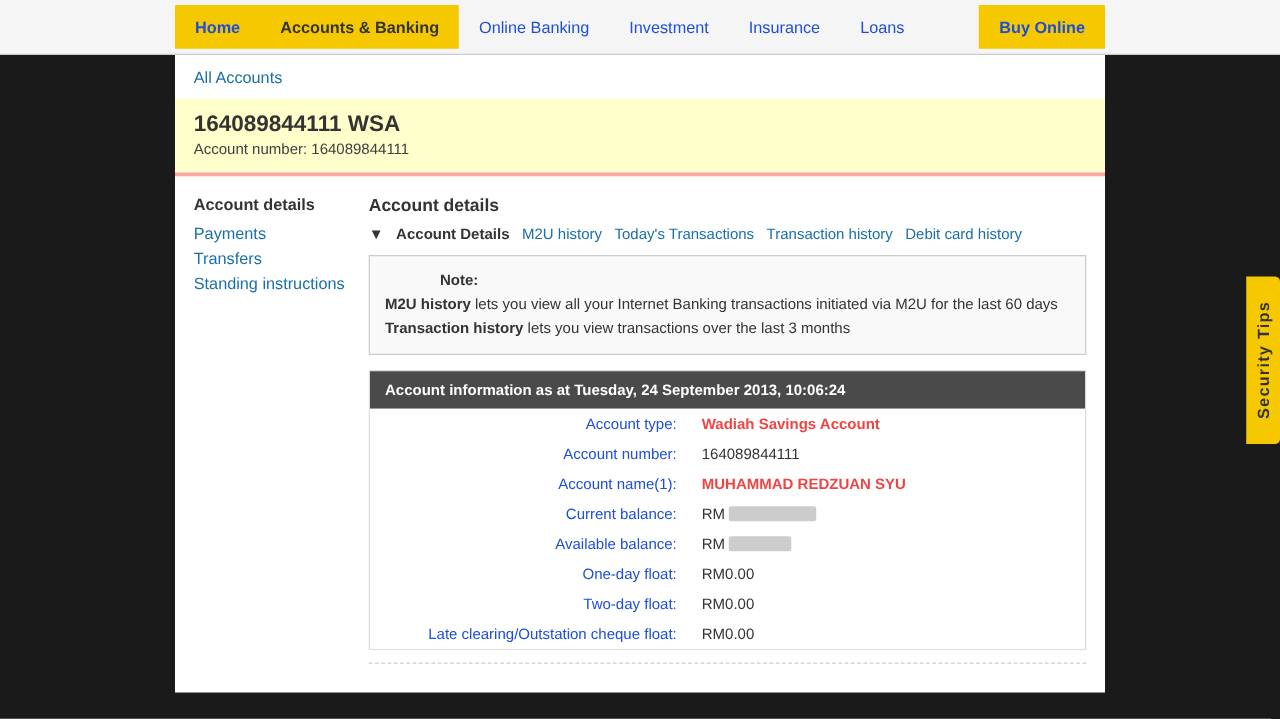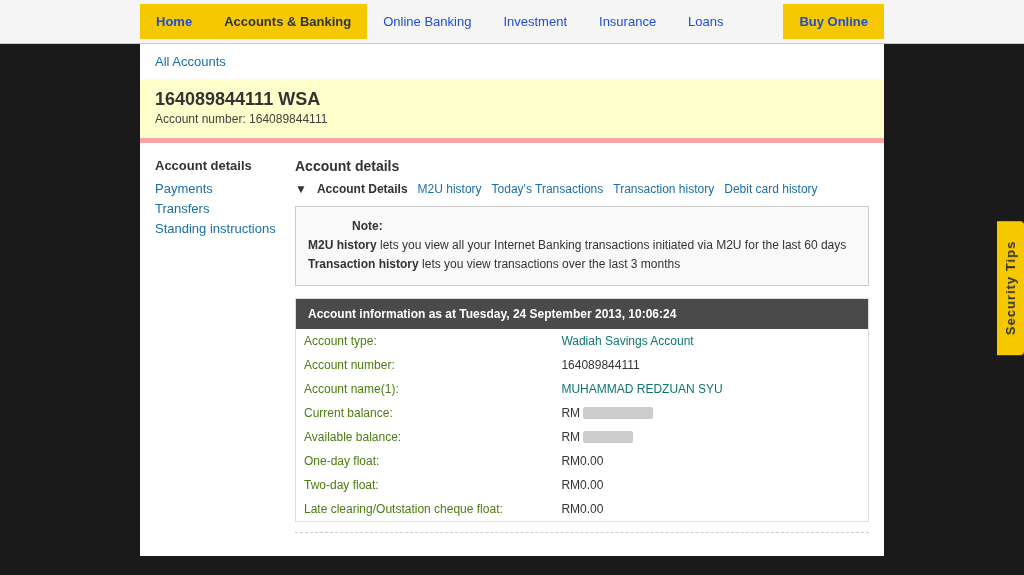--- a/index.html
+++ b/index.html
@@ -65,21 +65,21 @@
     .breadcrumb a {
       color: #1a6fa8;
       text-decoration: none;
       font-size: 13px;
     }
 
     
     .account-header {
       background: #ffffcc;
       padding: 10px 15px 12px 15px;
-      border-bottom: 5px solid #fca5a5;
+      border-bottom: 3px solid #fca5a5;
     }
     .account-title {
       font-size: 18px;
       font-weight: bold;
       color: #333;
       margin-bottom: 2px;
     }
     .account-number-sub {
       font-size: 12px;
       color: #404040;
@@ -175,31 +175,32 @@
     .account-info-table {
       width: 100%;
       border-collapse: collapse;
       font-size: 12px;
     }
     .account-info-table tr td {
       padding: 5px 8px;
       border-bottom: none;
     }
     .account-info-table tr td:first-child {
-      color: #4d7c0f;
+      text-align: right;
+      color: #1d4ed8;
       width: 45%;
       padding-right: 12px;
     }
     .account-info-table tr td:last-child {
       color: #333;
       font-weight: normal;
     }
     .account-info-table tr td.bold-value {
-      font-weight: normal;
-      color: #0f766e;
+      font-weight: bold;
+      color: #ef4444;
     }
     .table-wrapper {
       border: 1px solid #ddd;
       margin-bottom: 10px;
     }
     .account-info-rows {
       background: #fff;
     }
 
     

